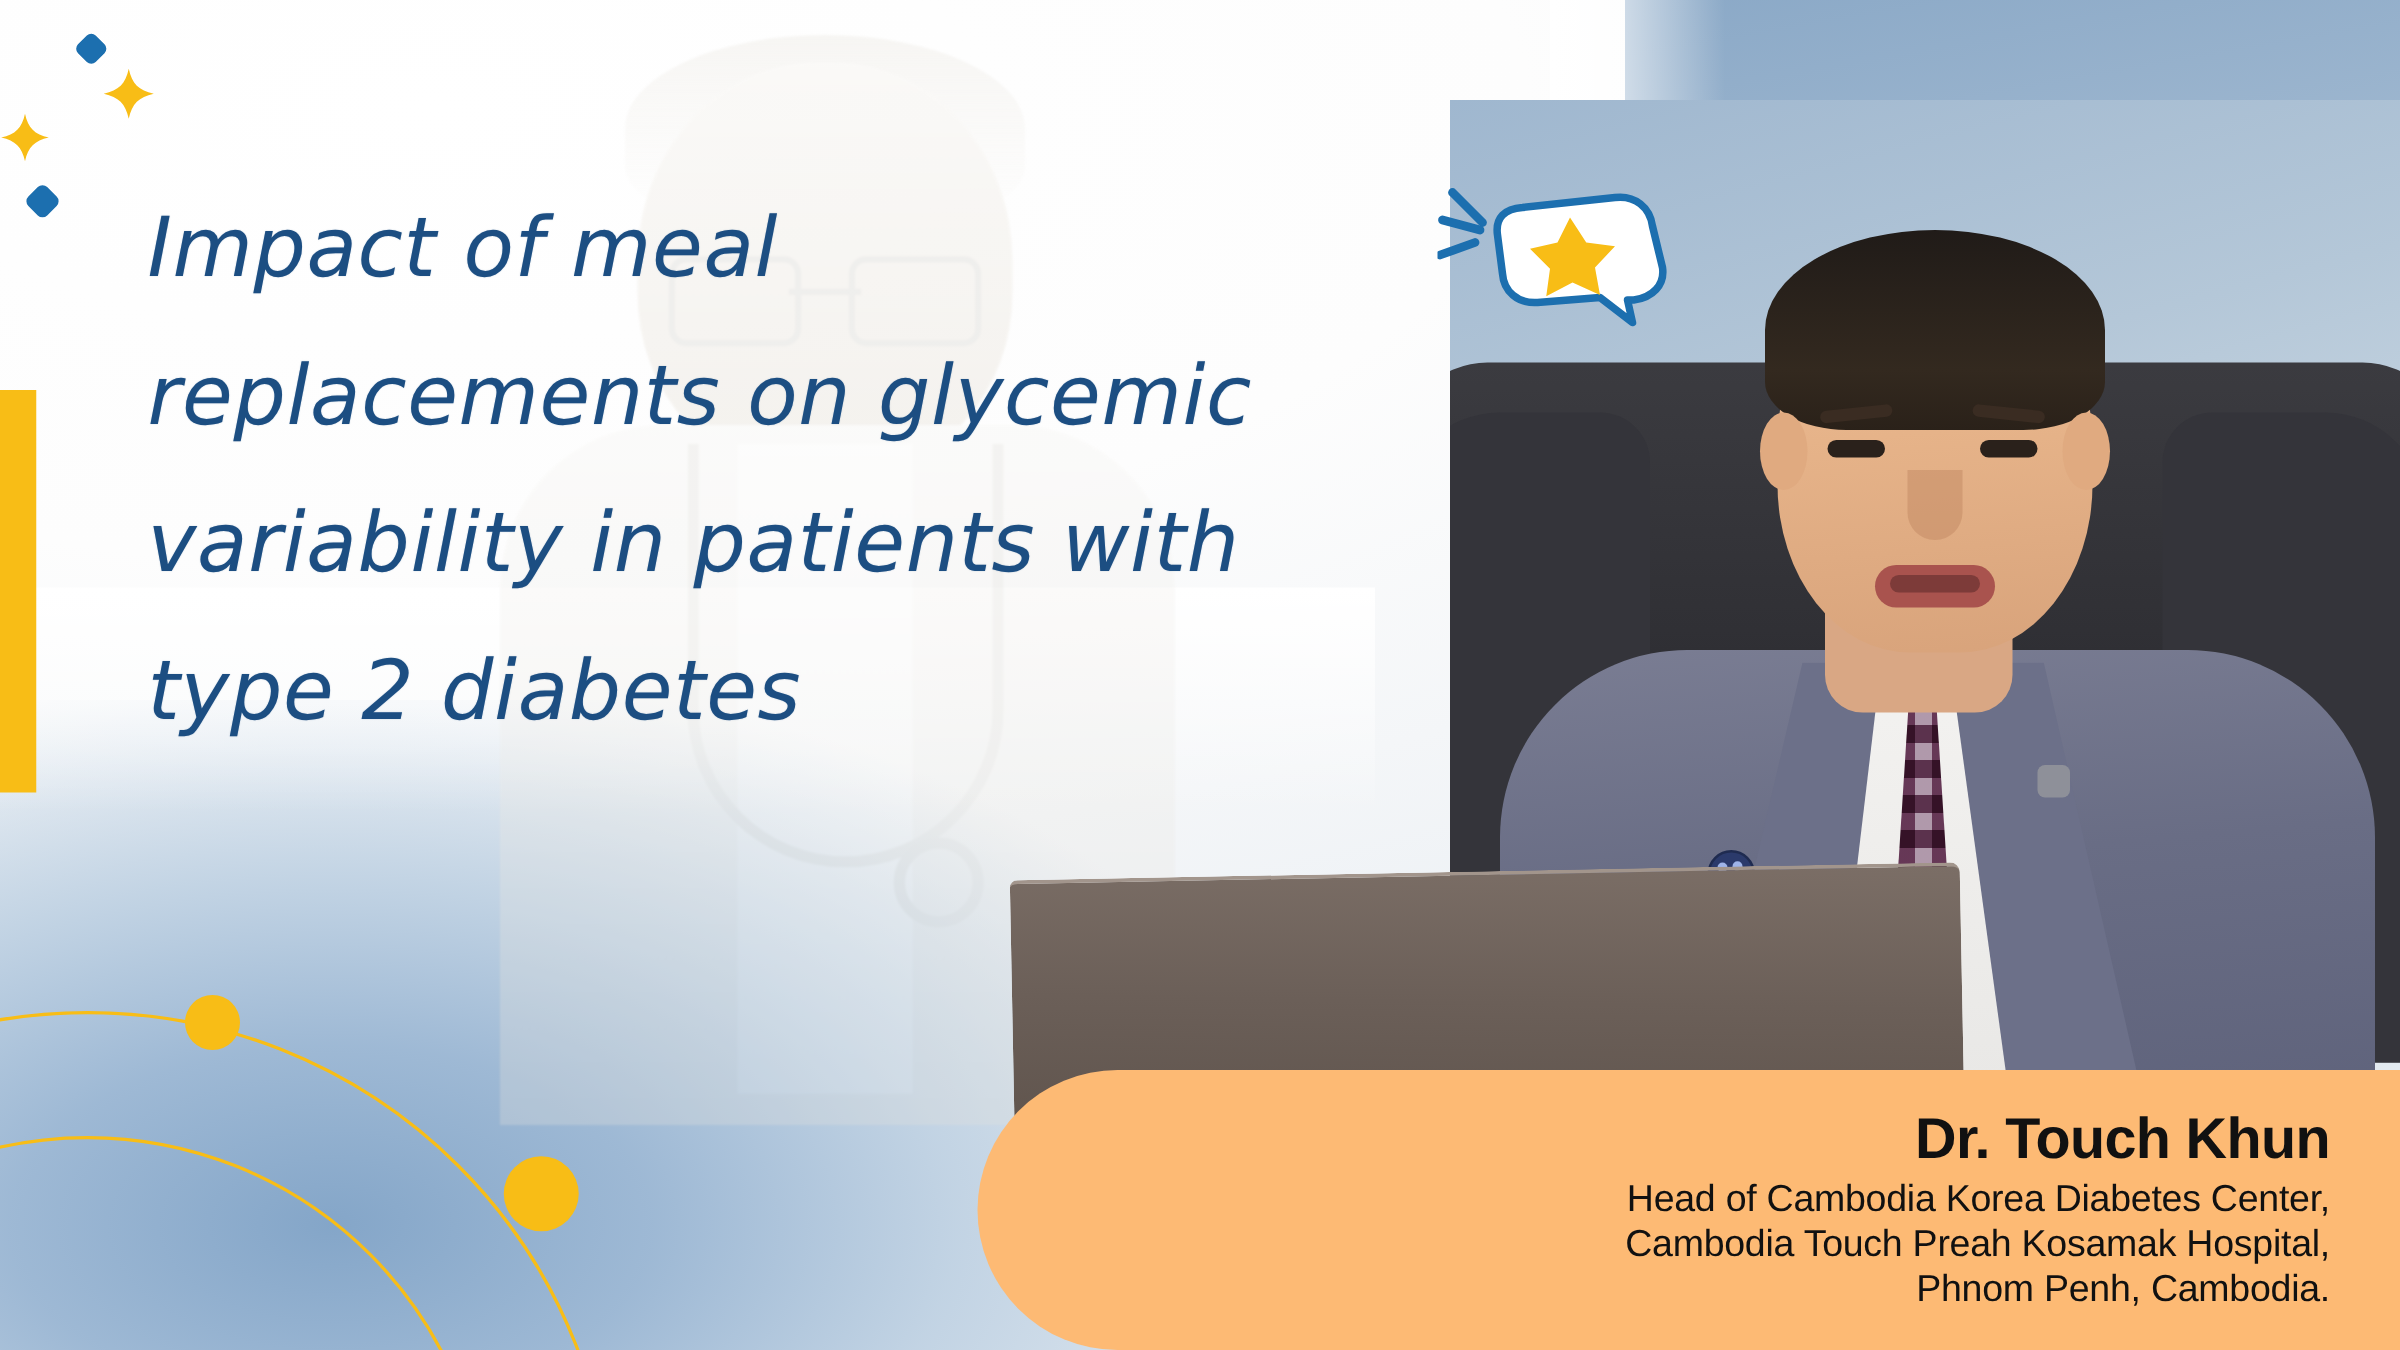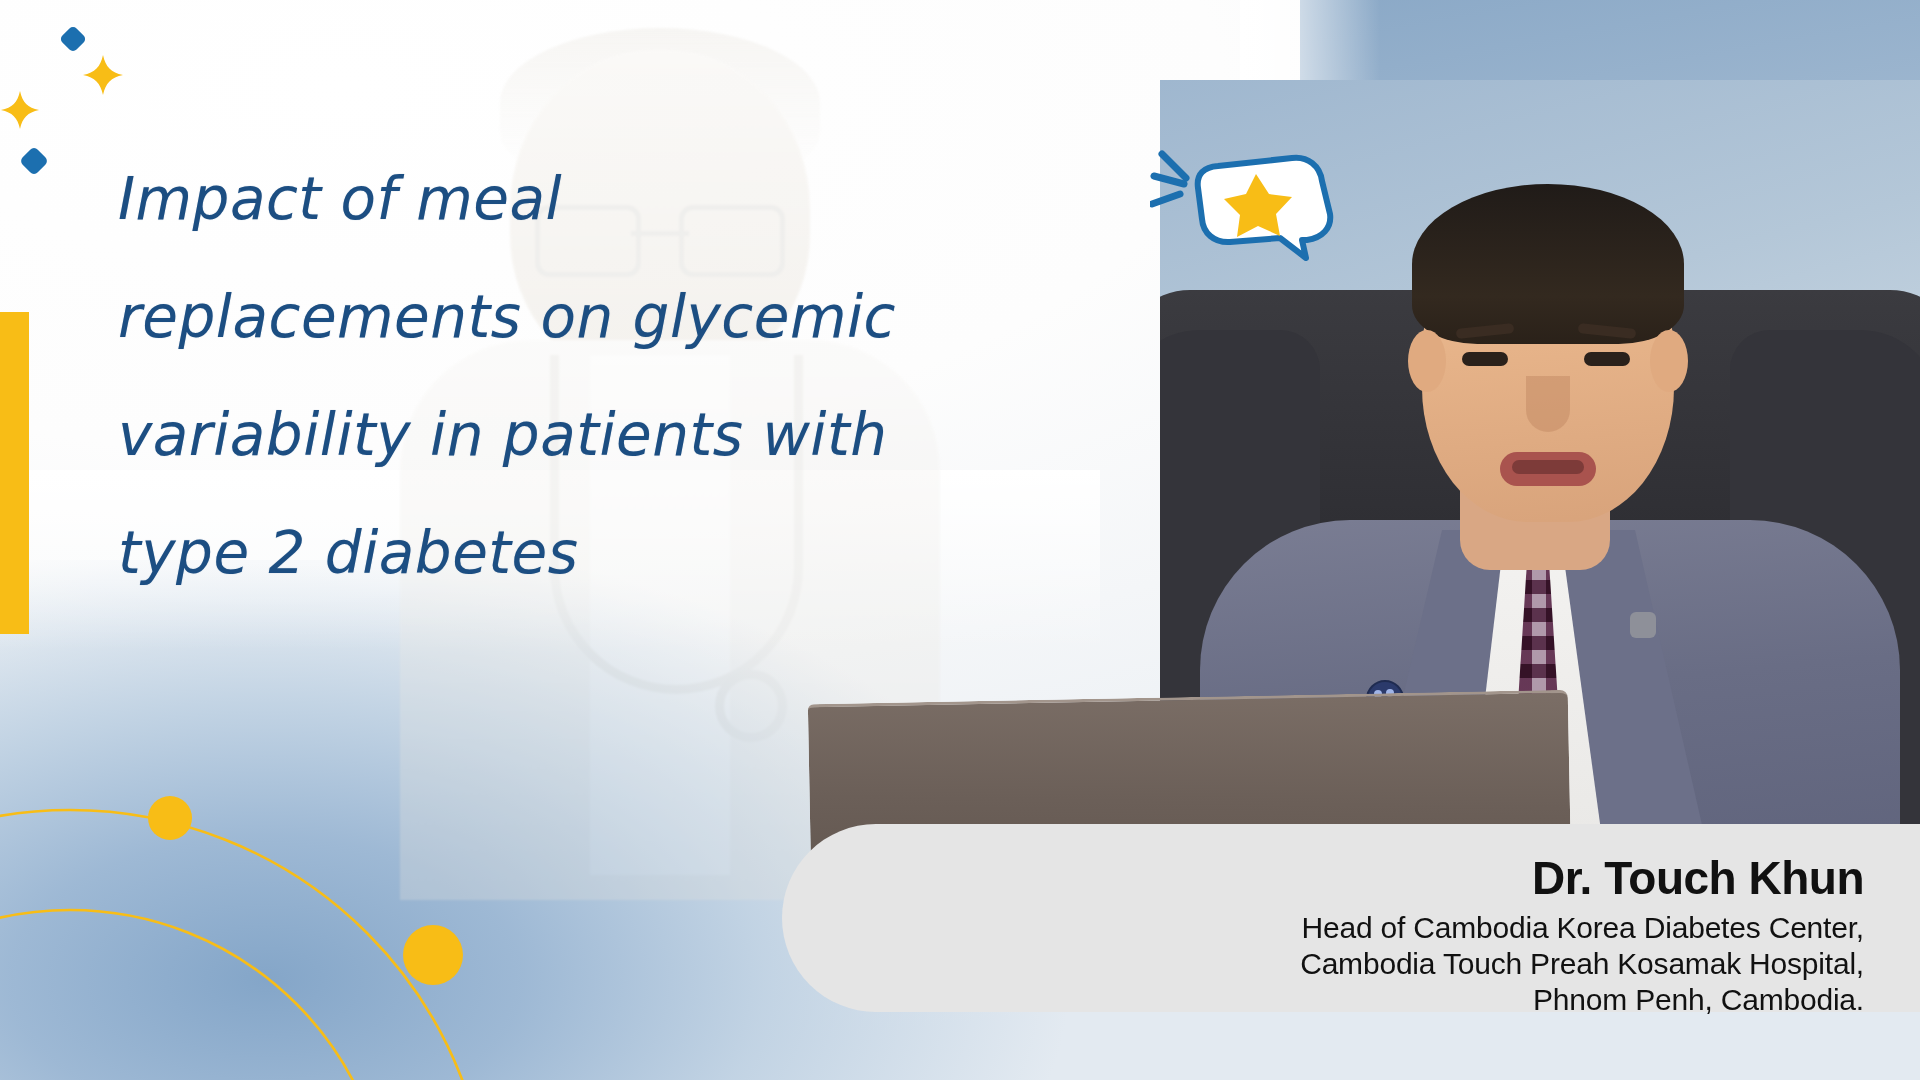--- a/index.html
+++ b/index.html
@@ -181,31 +181,31 @@
     transform:rotate(-1.1deg);
     border-top:3px solid #a2958c;
     border-radius:6px 8px 0 0;
   }
 
   
   .title{
     position:absolute;left:118px;top:140px;width:990px;
     color:#1C4E82;
     font-family:"DejaVu Sans", sans-serif;
-    font-size:58px;line-height:118px;
+    font-size:66px;line-height:118px;
     font-style:italic;font-weight:400;
     letter-spacing:.5px;
     text-shadow:0 0 1px rgba(28,78,130,.35);
     white-space:pre-line;
   }
 
   
   .banner{
-    position:absolute;left:782px;top:824px;width:1138px;height:188px;
-    background:#e5e5e5;
+    position:absolute;left:782px;top:856px;width:1138px;height:224px;
+    background:#fdba74;
     border-radius:118px 0 0 118px;
     box-sizing:border-box;
     padding:26px 56px 0 0;
     text-align:right;
     color:#111111;
   }
   .banner .name{
     font-family:"Liberation Sans", sans-serif;
     font-weight:bold;font-size:46px;line-height:56px;letter-spacing:-0.5px;
   }

